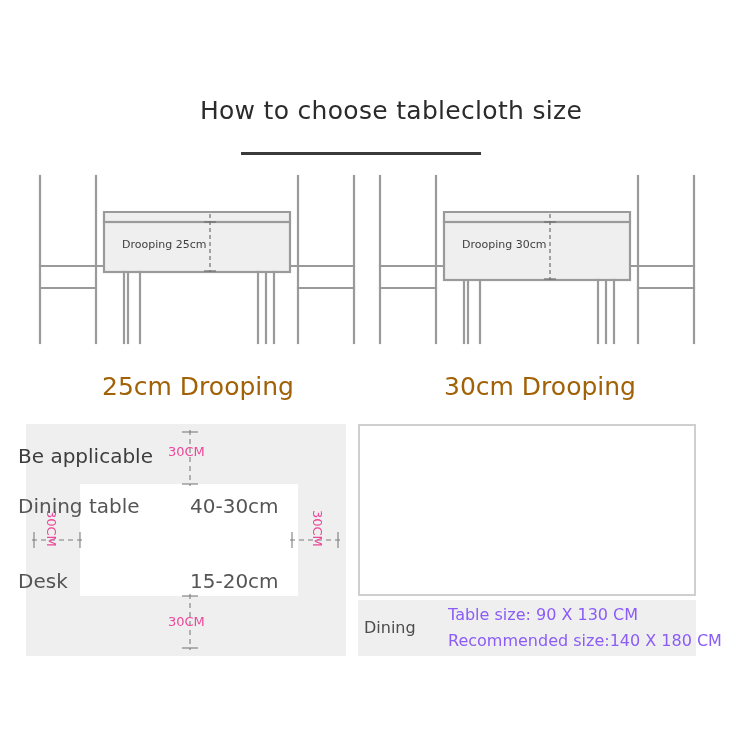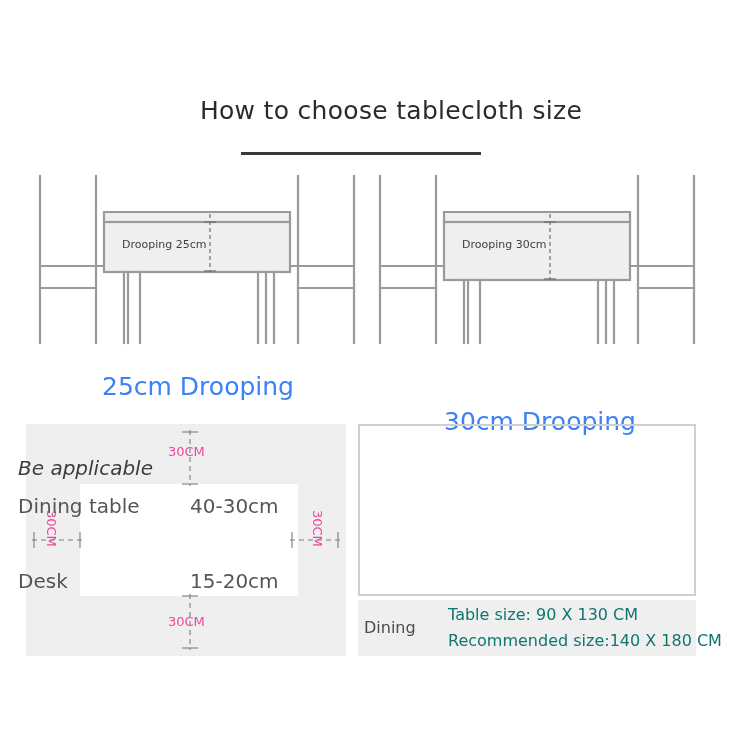--- a/index.html
+++ b/index.html
@@ -50,25 +50,25 @@
   .panel-right { left: 370px; }
 
   .panel svg { display: block; }
 
   .caption {
     position: absolute;
     top: 372px;
     width: 340px;
     text-align: center;
     font-size: 25px;
-    color: #3b82f6;
+    color: #a16207;
     font-family: "DejaVu Sans", sans-serif;
   }
   .caption-left  { left: 28px; }
-  .caption-right { left: 370px; margin-top: 35px; }
+  .caption-right { left: 370px; }
 
   
   .bl-box {
     position: absolute;
     left: 26px;
     top: 424px;
     width: 320px;
     height: 232px;
     background: #efefef;
   }
@@ -123,21 +123,21 @@
     color: #555555;
     font-family: "DejaVu Sans", sans-serif;
   }
   .br-cell-b {
     width: 148px;
     font-size: 20px;
     color: #555555;
     font-family: "DejaVu Sans", sans-serif;
   }
   .br-head .br-cell-a, .br-head .br-cell-b { color: #3d3d3d; }
-  .br-r0 { top: 456px; font-style: italic; }
+  .br-r0 { top: 444px; }
   .br-r1 { top: 494px; }
   .br-r2 { top: 552px; margin-top: 17px; }
 
   
   .ex-box {
     position: absolute;
     left: 358px;
     top: 600px;
     width: 338px;
     height: 56px;
@@ -152,21 +152,21 @@
     font-family: "DejaVu Sans", sans-serif;
   }
   .ex-lines {
     position: absolute;
     left: 448px;
     top: 602px;
     width: 250px;
   }
   .ex-line {
     font-size: 16px;
-    color: #0f766e;
+    color: #8b5cf6;
     line-height: 26px;
     white-space: nowrap;
     font-family: "DejaVu Sans", sans-serif;
   }
 </style>
 </head>
 <body>
 
 <div id="page">
 

